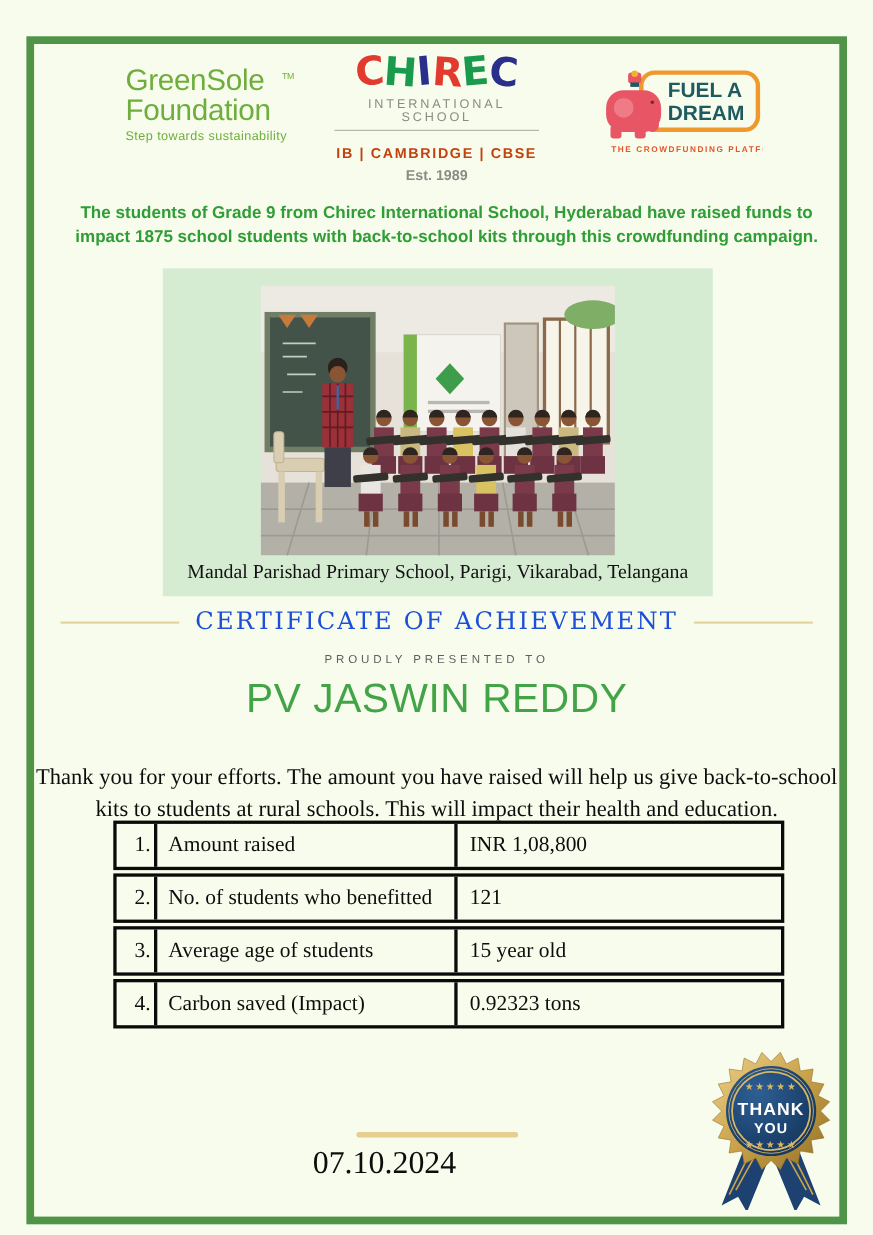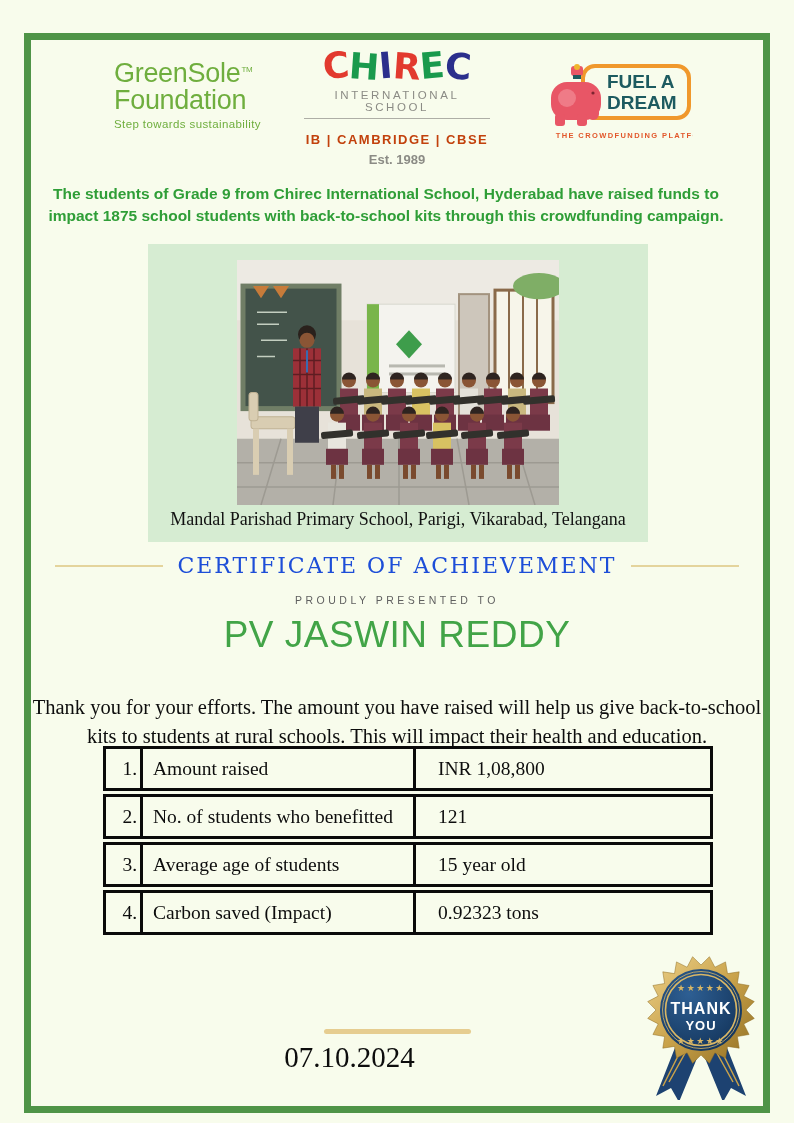--- a/index.html
+++ b/index.html
@@ -4,37 +4,37 @@
 <style>
   html,body{margin:0;padding:0;background:#f8fcec;}
   .page{position:relative;width:794px;height:1123px;background:#f8fcec;
         font-family:"Liberation Sans",sans-serif;overflow:hidden;}
   .frame{position:absolute;left:24px;top:33px;width:746px;height:1080px;
          border:7px solid #4f9447;box-sizing:border-box;}
 
   
   .logo-gs{position:absolute;left:114px;top:60px;width:180px;color:#6fae3e;line-height:1;}
   .gs-line{font-size:27px;font-weight:500;letter-spacing:-0.3px;}
-  .gs-tm{font-size:8px;vertical-align:super;margin-left:1px;}
+  .gs-tm{font-size:8px;vertical-align:super;margin-left:16px;}
   .gs-tagline{font-size:11.5px;margin-top:5px;letter-spacing:0.4px;}
 
   .logo-chirec{position:absolute;left:297px;top:48px;width:200px;text-align:center;}
   .chirec-letters{font-family:"DejaVu Sans",sans-serif;font-weight:700;font-size:36px;line-height:1;}
   .chirec-letters span{display:inline-block;}
   .chirec-letters .cl0{transform:rotate(-5deg);}
   .chirec-letters .cl1{transform:rotate(4deg) translateY(1px);}
   .chirec-school{margin:5px auto 13px;width:186px;font-size:11.5px;letter-spacing:2.6px;color:#8b8b85;
                  padding-bottom:5px;border-bottom:1.5px solid #aeaea6;}
   .chirec-boards{margin-top:4px;font-size:13px;font-weight:700;letter-spacing:1.5px;color:#c2410c;}
   .chirec-est{margin-top:5px;font-size:13px;font-weight:700;color:#8b8b85;}
 
   .logo-fad{position:absolute;left:543px;top:56px;width:150px;height:88px;}
 
   
-  .intro{position:absolute;left:36px;top:183px;width:700px;text-align:center;
+  .intro{position:absolute;left:56px;top:183px;width:700px;text-align:center;
          font-size:15.5px;font-weight:700;line-height:1.45;color:#2f9e37;}
 
   
   .photo-panel{position:absolute;left:148px;top:244px;width:500px;height:298px;background:#d6ecd2;}
   .photo{position:absolute;left:89px;top:16px;width:322px;height:245px;display:block;}
   .caption{position:absolute;left:0;right:0;top:265px;text-align:center;
            font-family:"Liberation Serif",serif;font-size:18px;color:#111;}
 
   
   .title-row{position:absolute;top:553px;left:0;width:794px;display:flex;
@@ -49,21 +49,21 @@
            font-family:"Liberation Serif",serif;font-size:20.5px;line-height:1.43;color:#0d0d0d;margin-top:24px;}
 
   
   .cert-table{position:absolute;left:103px;top:746px;width:610px;}
   .trow{display:grid;grid-template-columns:37px 273px 1fr;height:45px;margin-bottom:3px;
         border:3px solid #0a0a0a;box-sizing:border-box;
         font-family:"Liberation Serif",serif;font-size:19.5px;color:#0d0d0d;background:#f8fcec;}
   .tcell{display:flex;align-items:center;overflow:hidden;}
   .tcell.num{justify-content:flex-end;padding-right:3px;border-right:3px solid #0a0a0a;}
   .tcell.label{padding-left:10px;border-right:3px solid #0a0a0a;}
-  .tcell.value{padding-left:22px;}
+  .tcell.value{padding-left:11px;}
 
   
   .badge{position:absolute;left:644px;top:950px;width:114px;height:150px;}
   .date-rule{position:absolute;left:324px;top:1029px;width:147px;height:5px;
              border-radius:3px;background:#e6cd90;}
   .date{position:absolute;top:1041px;left:0;width:699px;text-align:center;
         font-family:"Liberation Serif",serif;font-size:29px;color:#0d0d0d;}
 </style>
 </head>
 <body>

